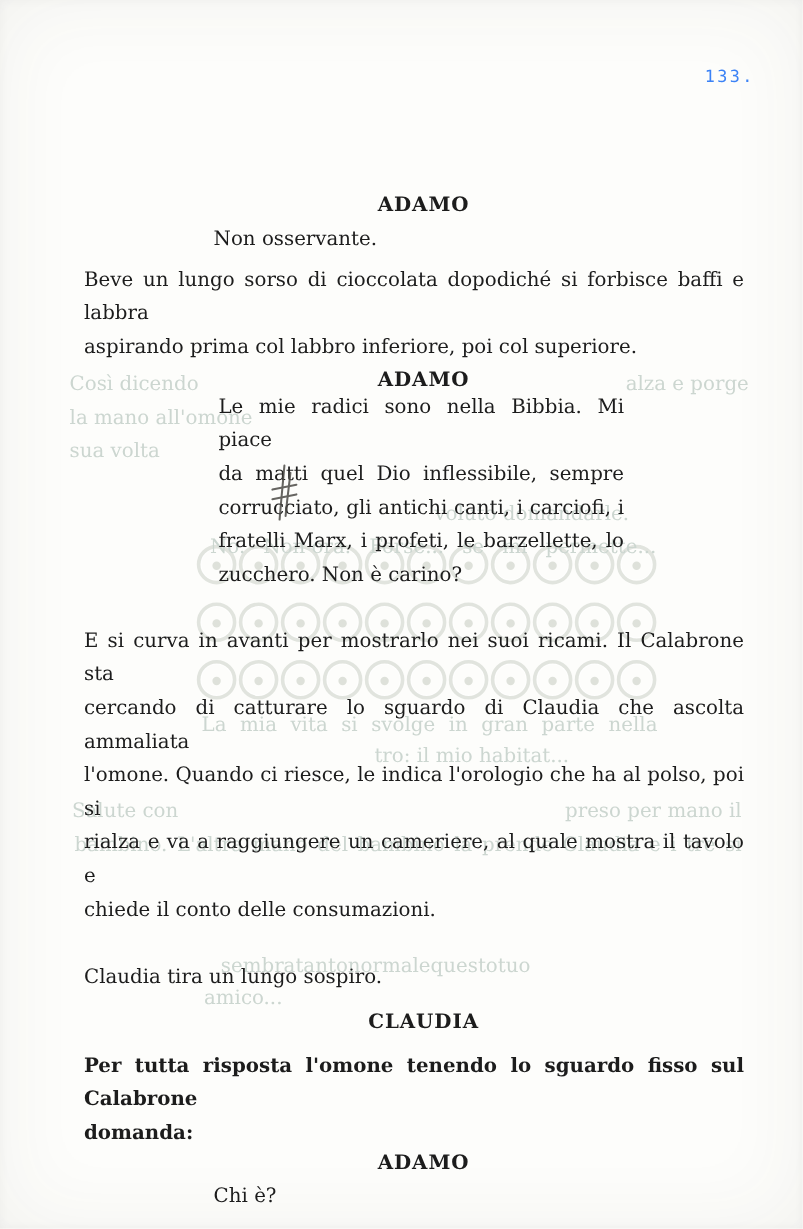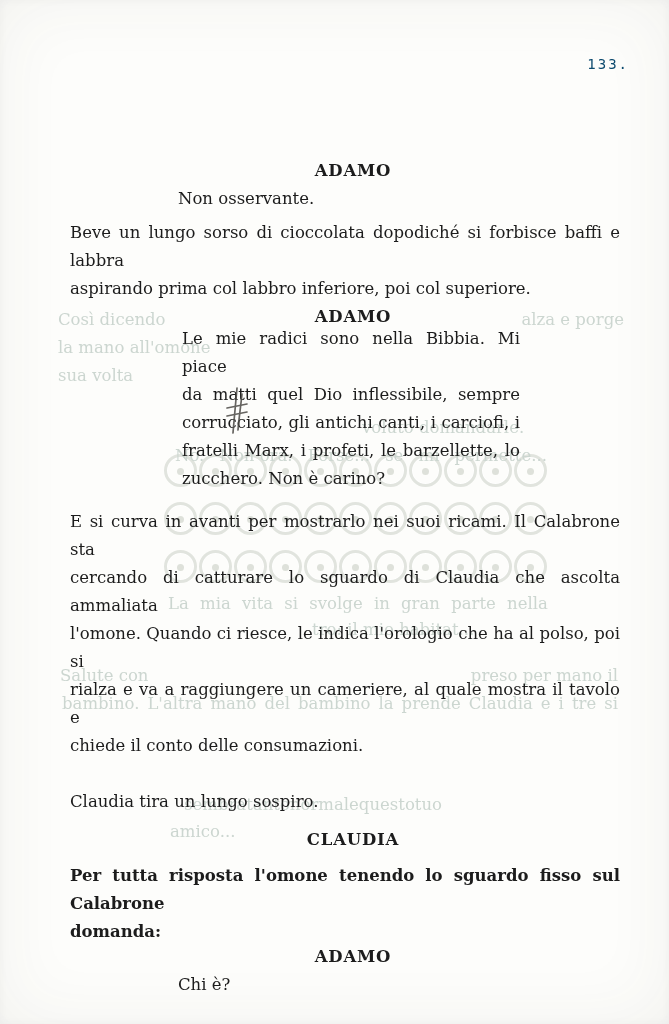--- a/index.html
+++ b/index.html
@@ -10,21 +10,21 @@
     overflow:hidden;
     font-family:"DejaVu Serif","Liberation Serif",serif;
     color:#1c1c1c;
     font-size:16.5px;
     line-height:28px;
     box-shadow:inset 0 0 70px rgba(60,60,55,.06), inset 0 0 8px rgba(60,60,55,.05);
   }
   .page-number{
     position:absolute;top:50px;right:40px;
     font-family:"DejaVu Sans Mono","Liberation Mono",monospace;
-    font-size:14px;letter-spacing:2px;color:#0c4a6e;
+    font-size:14px;letter-spacing:2px;color:#3b82f6;
   }
   
   .flow{position:absolute;left:70px;top:157px;width:550px;}
   .cue{
     font-weight:bold;text-align:center;
     width:340px;margin-left:113px;
     letter-spacing:.8px;
   }
   .dialogue{margin-left:108px;width:340px;}
   .action{text-align:left;}
@@ -237,21 +237,21 @@
         <div class="jline last">aspirando prima col labbro inferiore, poi col superiore.</div>
       </div>
       <div class="cue">ADAMO</div>
       <div class="speech" style="margin-top: -6px;">
         <div class="jline">Le mie radici sono nella Bibbia. Mi piace</div>
         <div class="jline">da matti quel Dio inflessibile, sempre</div>
         <div class="jline">corrucciato, gli antichi canti, i carciofi, i</div>
         <div class="jline">fratelli Marx, i profeti, le barzellette, lo</div>
         <div class="jline last">zucchero. Non è carino?</div>
       </div>
-      <div class="action" style="margin-top: 15px;">
+      <div class="action" style="margin-top: 27px;">
         <div class="jline">E si curva in avanti per mostrarlo nei suoi ricami. Il Calabrone sta</div>
         <div class="jline">cercando di catturare lo sguardo di Claudia che ascolta ammaliata</div>
         <div class="jline">l'omone. Quando ci riesce, le indica l'orologio che ha al polso, poi si</div>
         <div class="jline">rialza e va a raggiungere un cameriere, al quale mostra il tavolo e</div>
         <div class="jline last">chiede il conto delle consumazioni.</div>
       </div>
       <div class="action" style="margin-top: 28px;">
         <div class="jline last">Claudia tira un lungo sospiro.</div>
       </div>
       <div class="cue" style="margin-top: 10px;">CLAUDIA</div>

